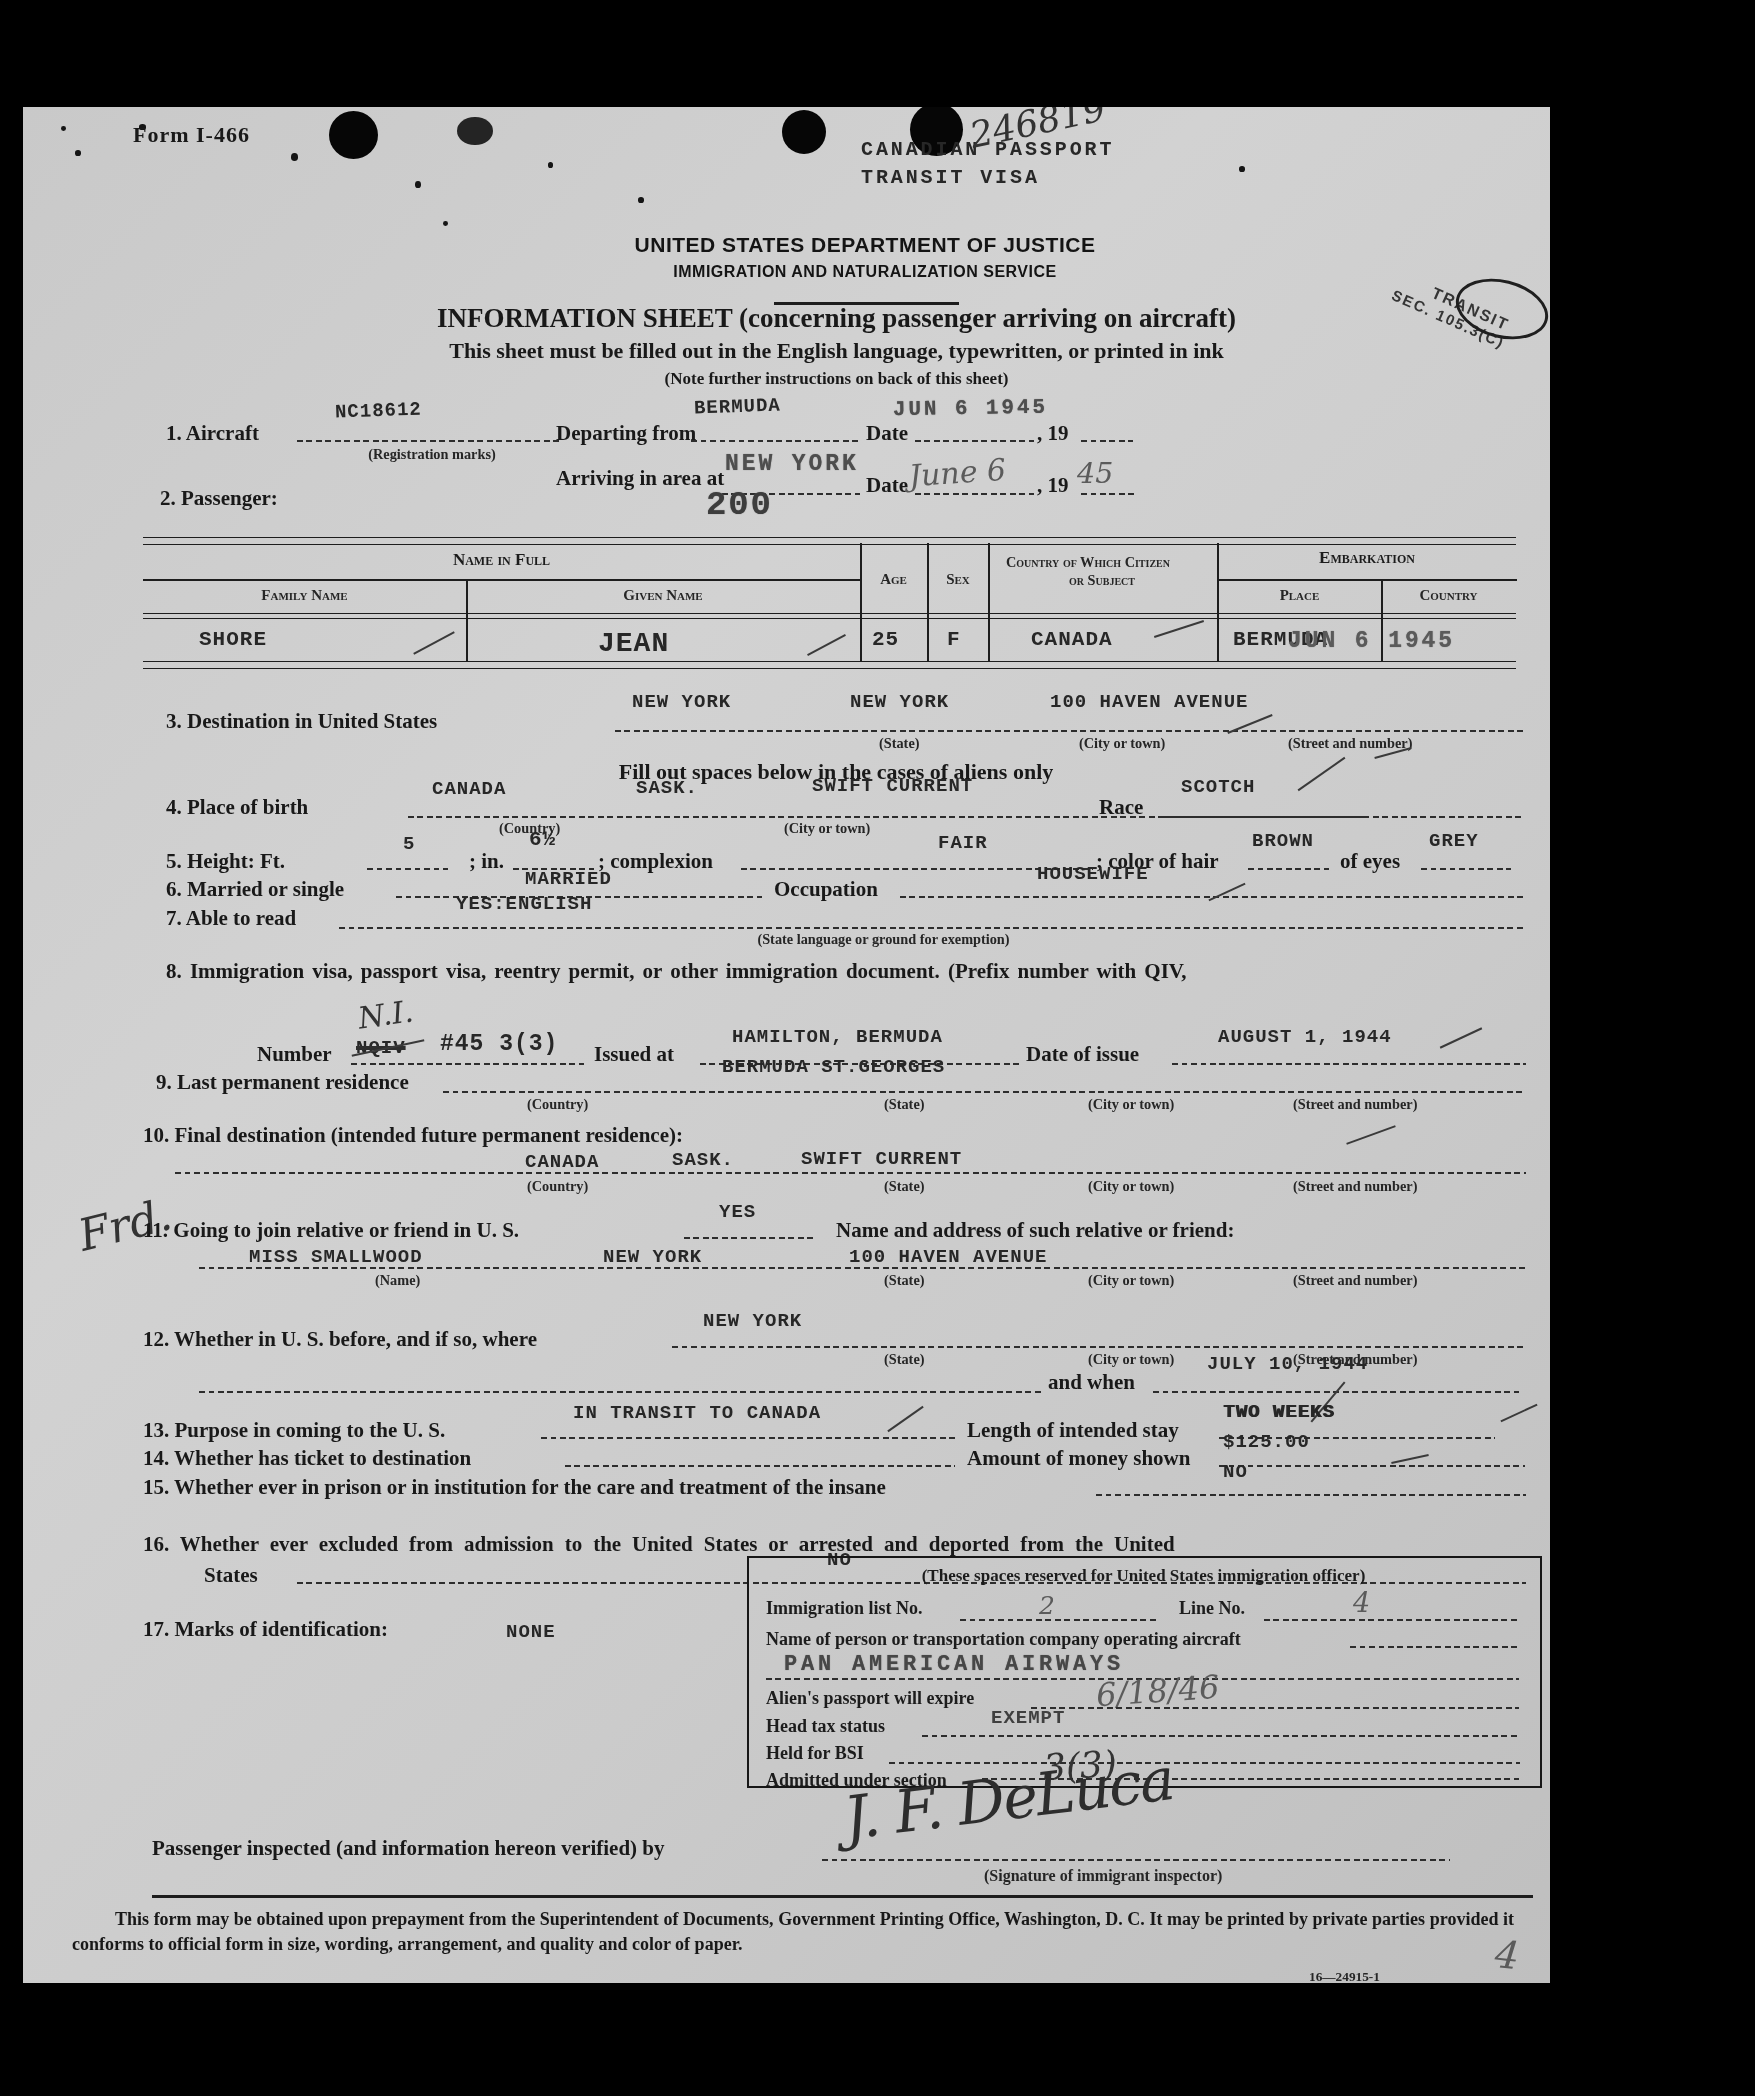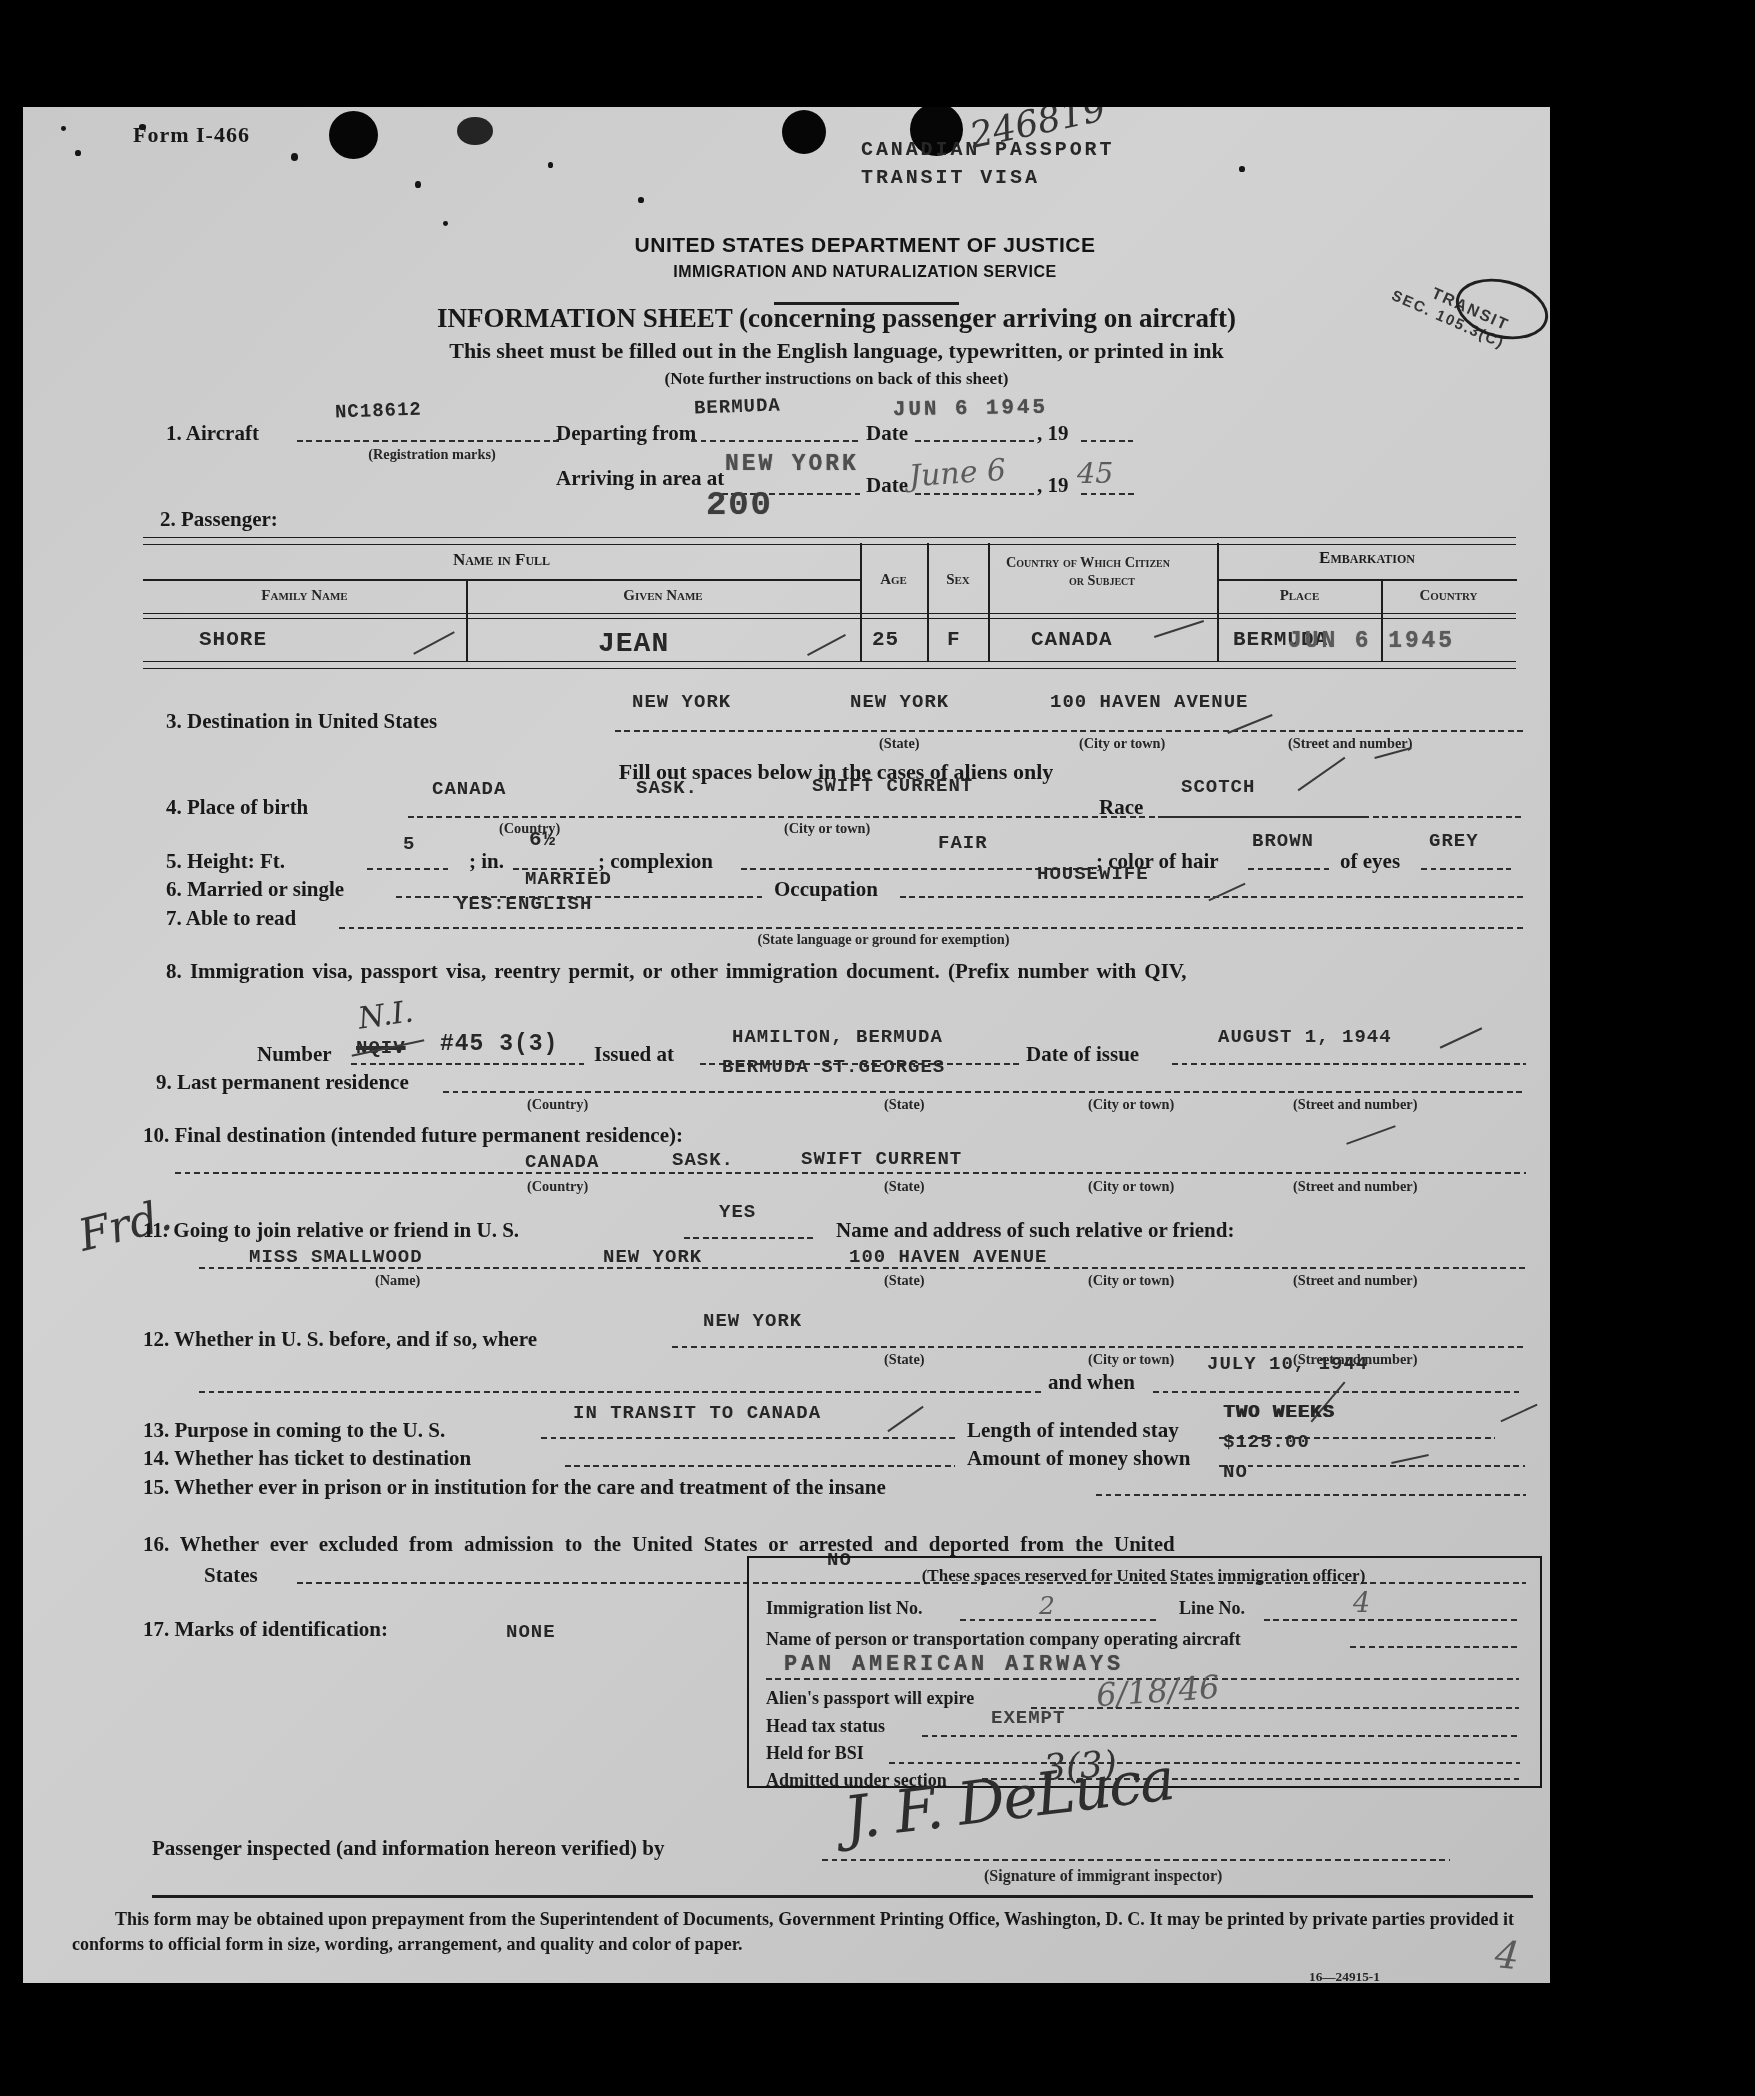--- a/index.html
+++ b/index.html
@@ -92,21 +92,21 @@
   <div class="abs lbl" style="left:533px;top:359px">Arriving in area at</div>
   <div class="abs stamp" style="left:702px;top:344px;font-size:23px">NEW YORK</div>
   <div class="dl" style="left:699px;top:386px;width:138px"></div>
   <div class="abs lbl" style="left:843px;top:366px">Date</div>
   <div class="abs hand pencil" style="left:886px;top:348px;font-size:30px;transform:rotate(-4deg)">June 6</div>
   <div class="dl" style="left:892px;top:386px;width:119px"></div>
   <div class="abs lbl" style="left:1014px;top:366px">, 19</div>
   <div class="abs hand pencil" style="left:1054px;top:350px;font-size:28.5px">45</div>
   <div class="dl" style="left:1058px;top:386px;width:57px"></div>
 
-  <div class="abs lbl" style="left:137px;top:400px">2. Passenger:</div>
+  <div class="abs lbl" style="left:137px;top:379px">2. Passenger:</div>
   <div class="abs stamp" style="left:683px;top:379px;font-size:34px;letter-spacing:1.9px;color:#3d3d3d">200</div>
 
   <div class="dbl" style="left:120px;top:430px;width:1373px"></div>
 
   <div class="ln" style="left:120px;top:472px;width:717px;height:1.9px"></div>
   <div class="ln" style="left:1194px;top:472px;width:300px;height:1.9px"></div>
   <div class="dbl" style="left:120px;top:506px;width:1373px;height:3.8px"></div>
   <div class="dbl" style="left:120px;top:554px;width:1373px"></div>
 
   <div class="vln" style="left:443px;top:474px;height:81px"></div>

